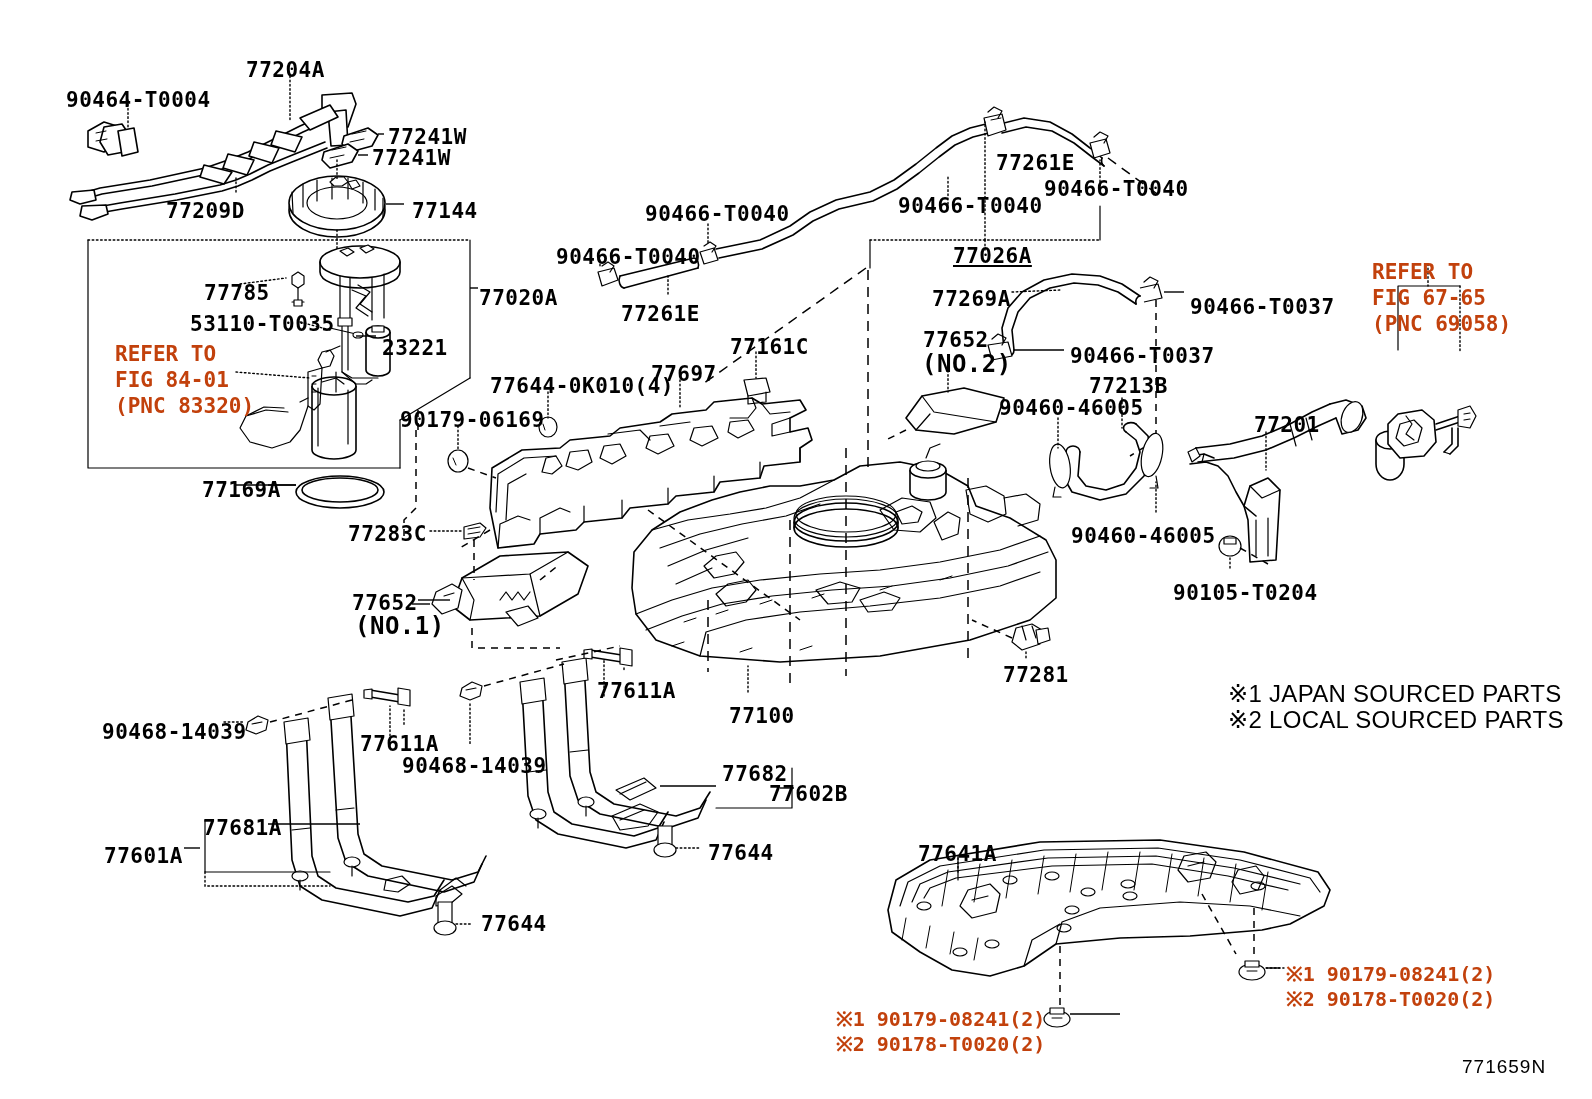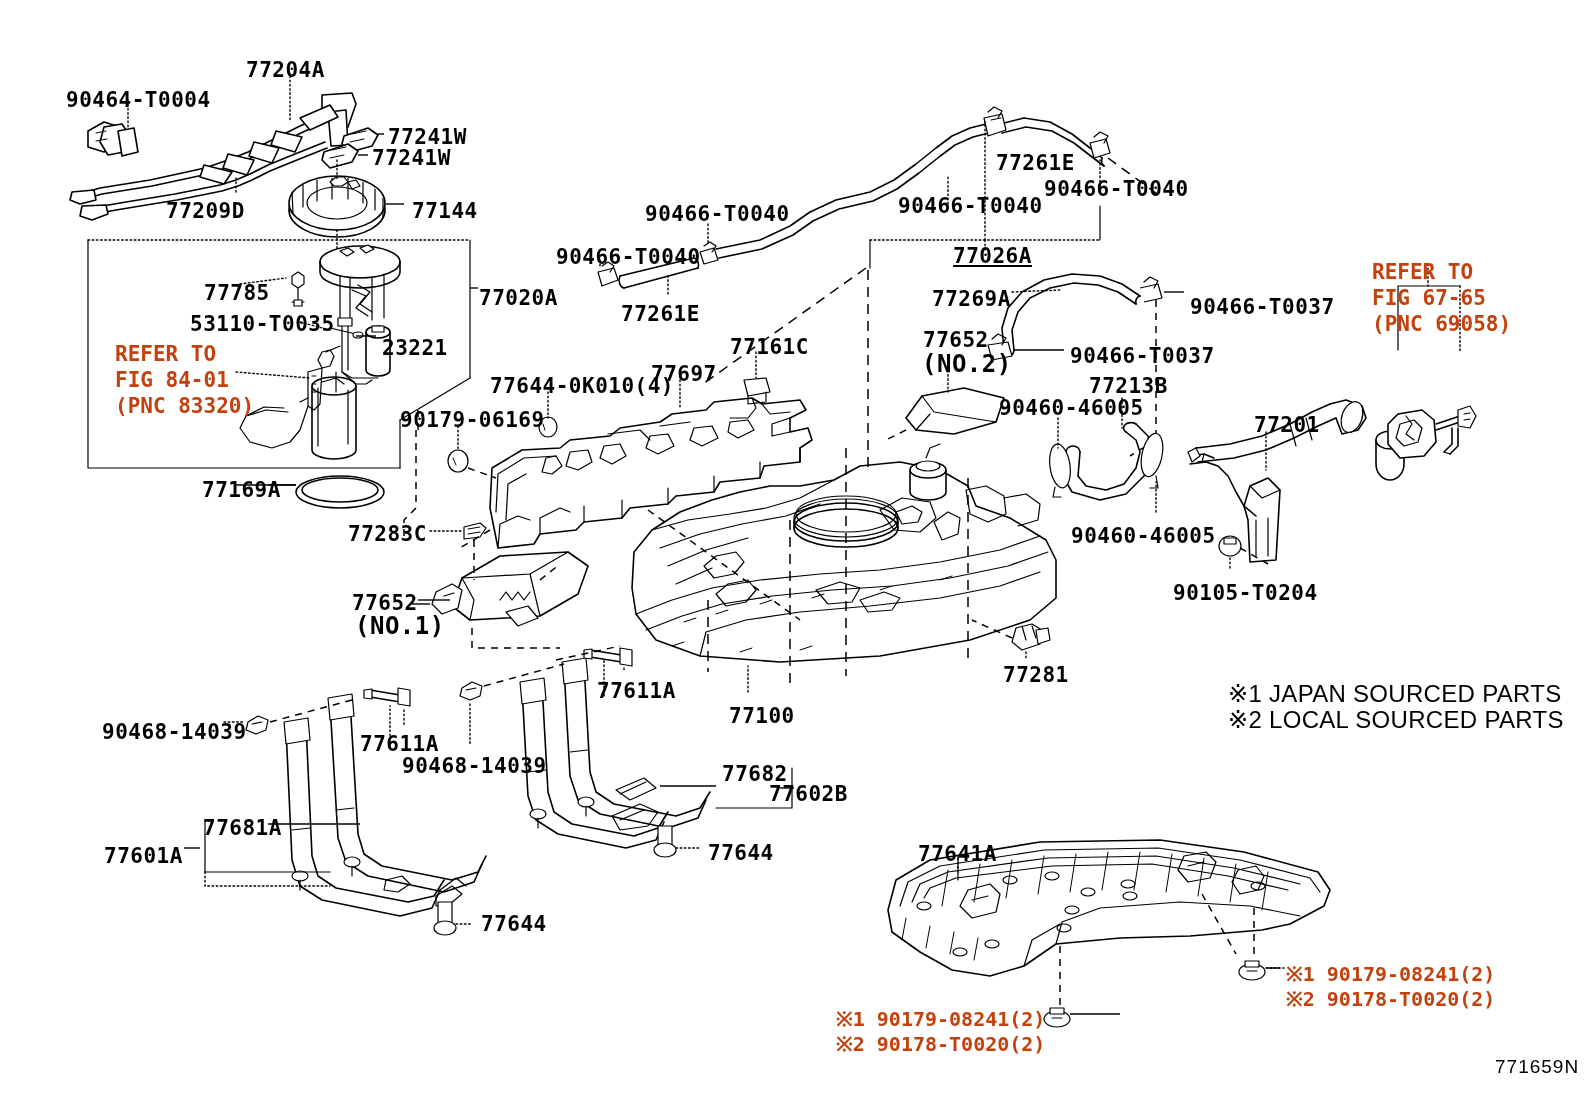--- a/index.html
+++ b/index.html
@@ -30,21 +30,20 @@
     color:#000;
     white-space:pre;
     letter-spacing:0.3px;
   }
   .figno{
     position:absolute;
     font-family:"Liberation Sans","DejaVu Sans",sans-serif;
     font-size:19px;
     color:#000;
     letter-spacing:1px;
-    margin-left:33px;
   }
   .block{
     position:absolute;
     font-family:"DejaVu Sans Mono","Liberation Mono",monospace;
     font-weight:bold;
     font-size:21px;
     line-height:26px;
     color:#c2410c;
     white-space:pre;
   }

